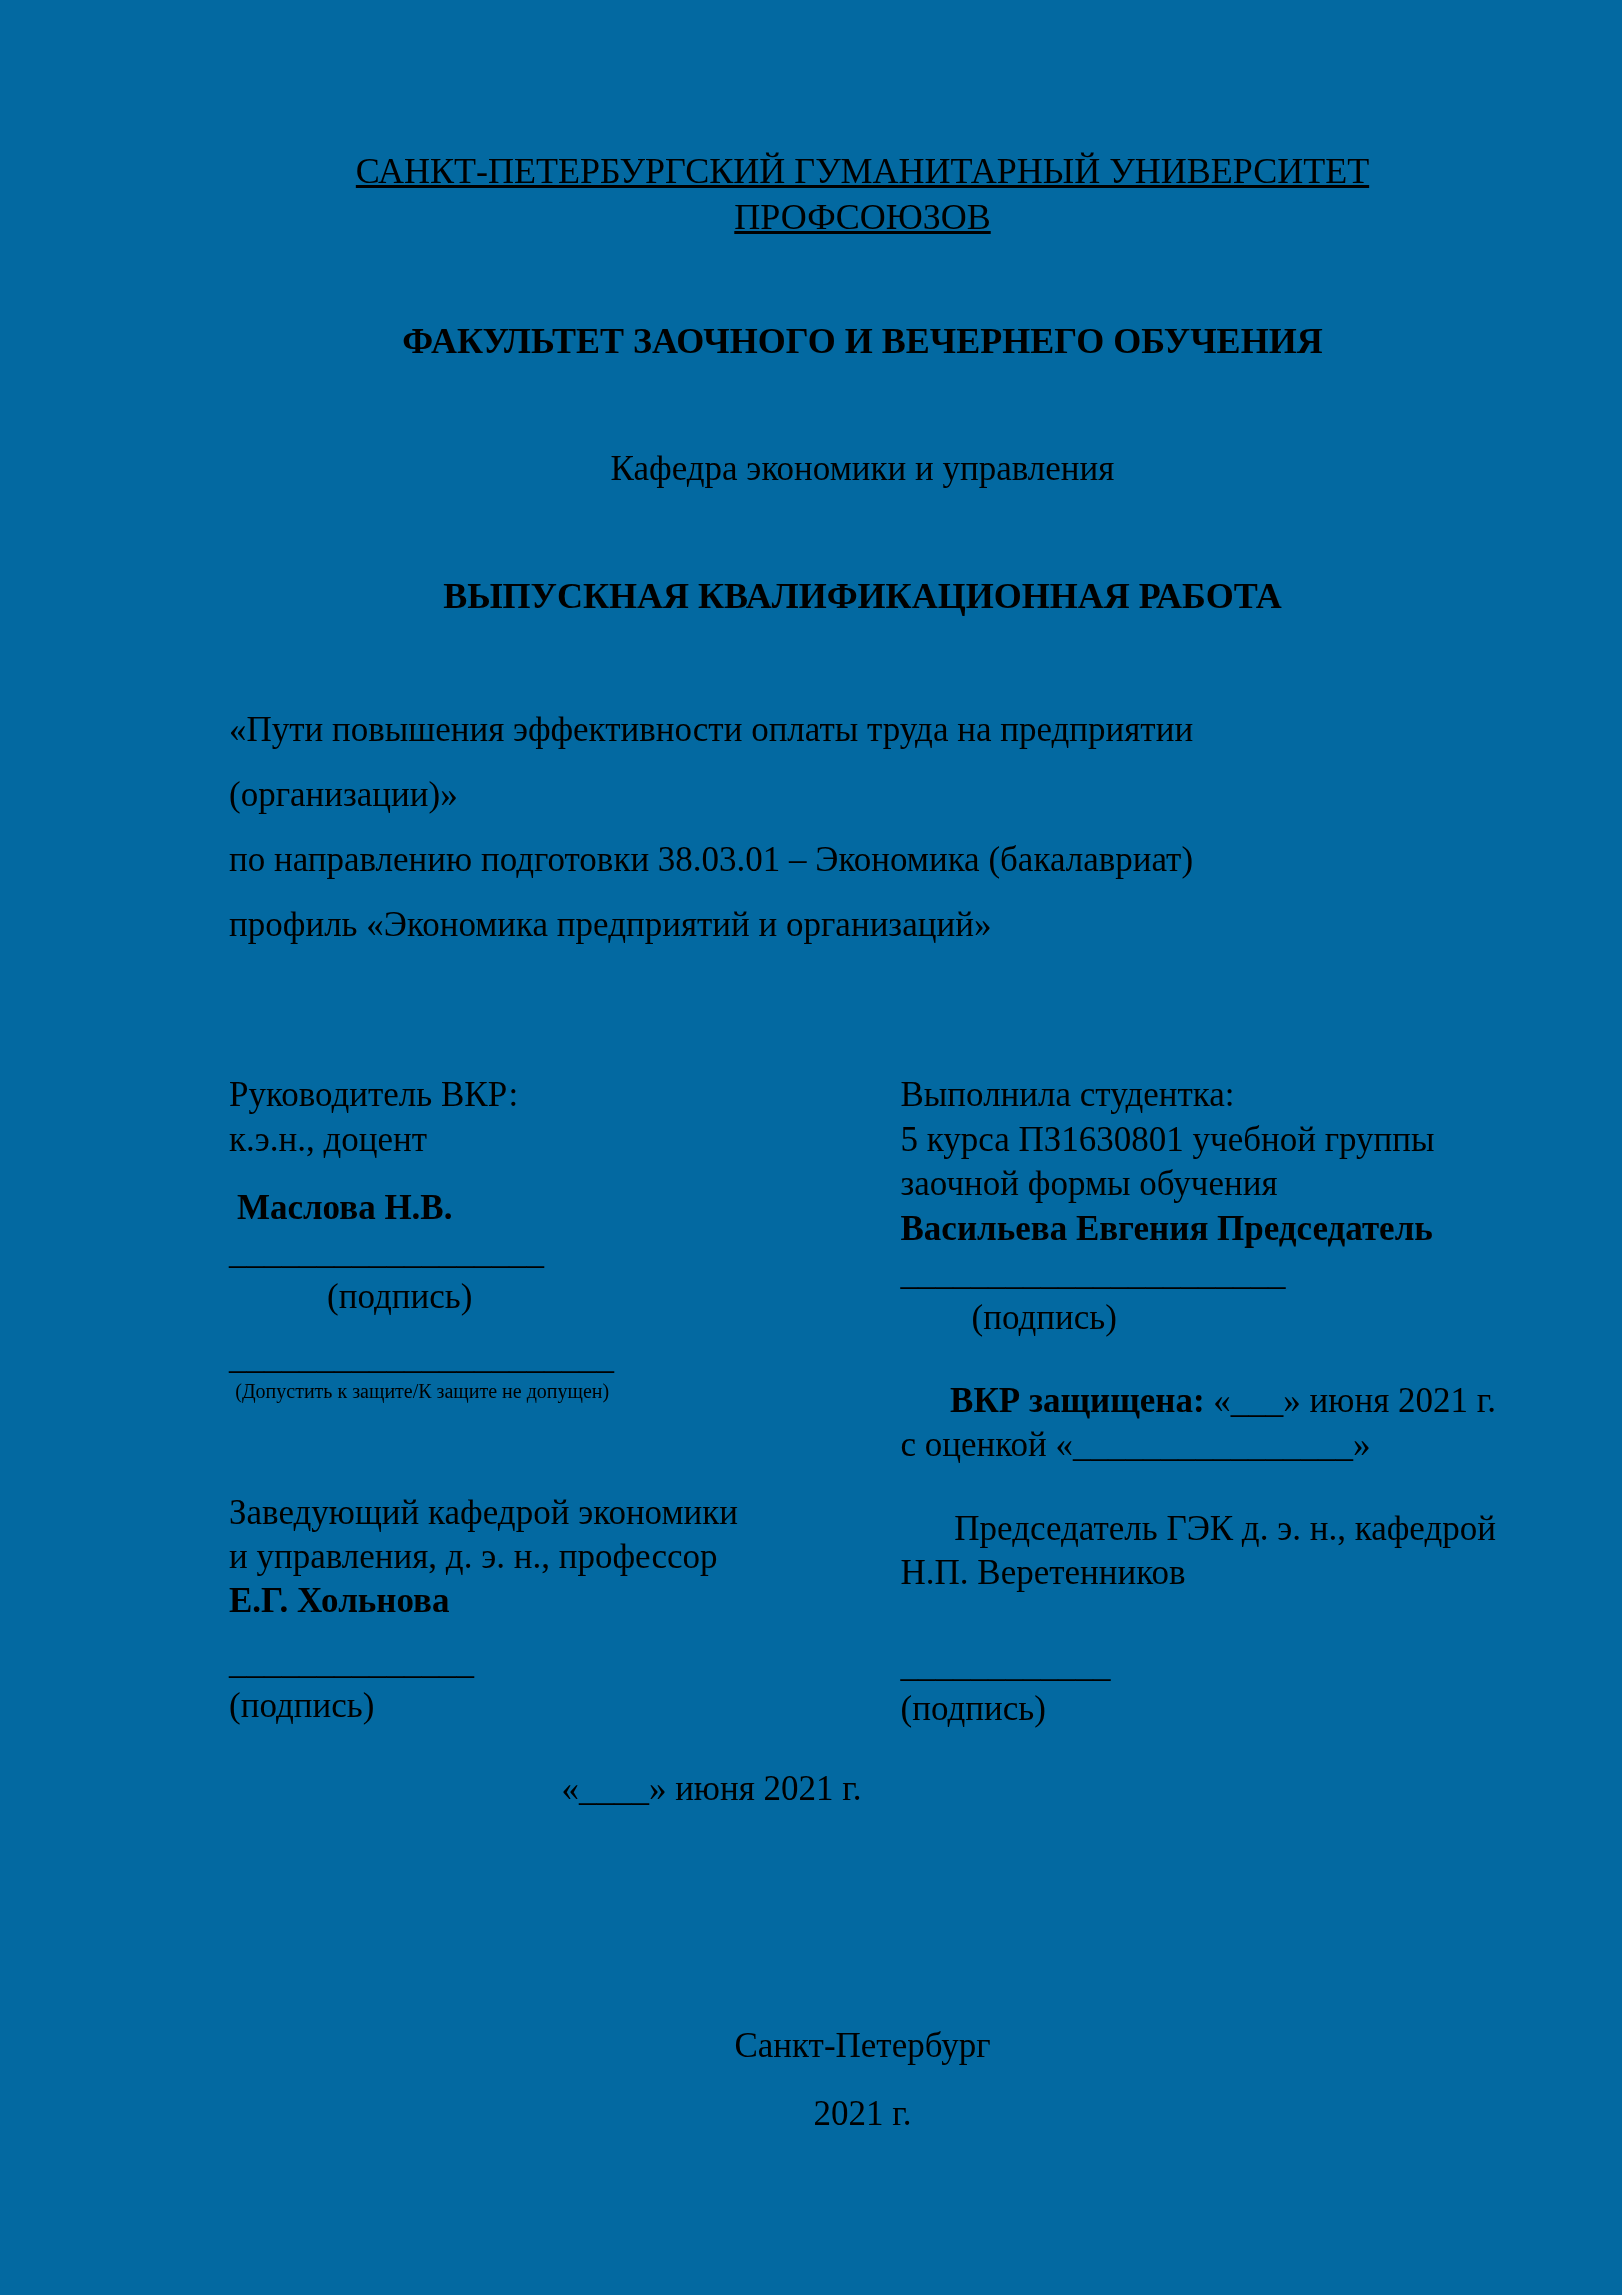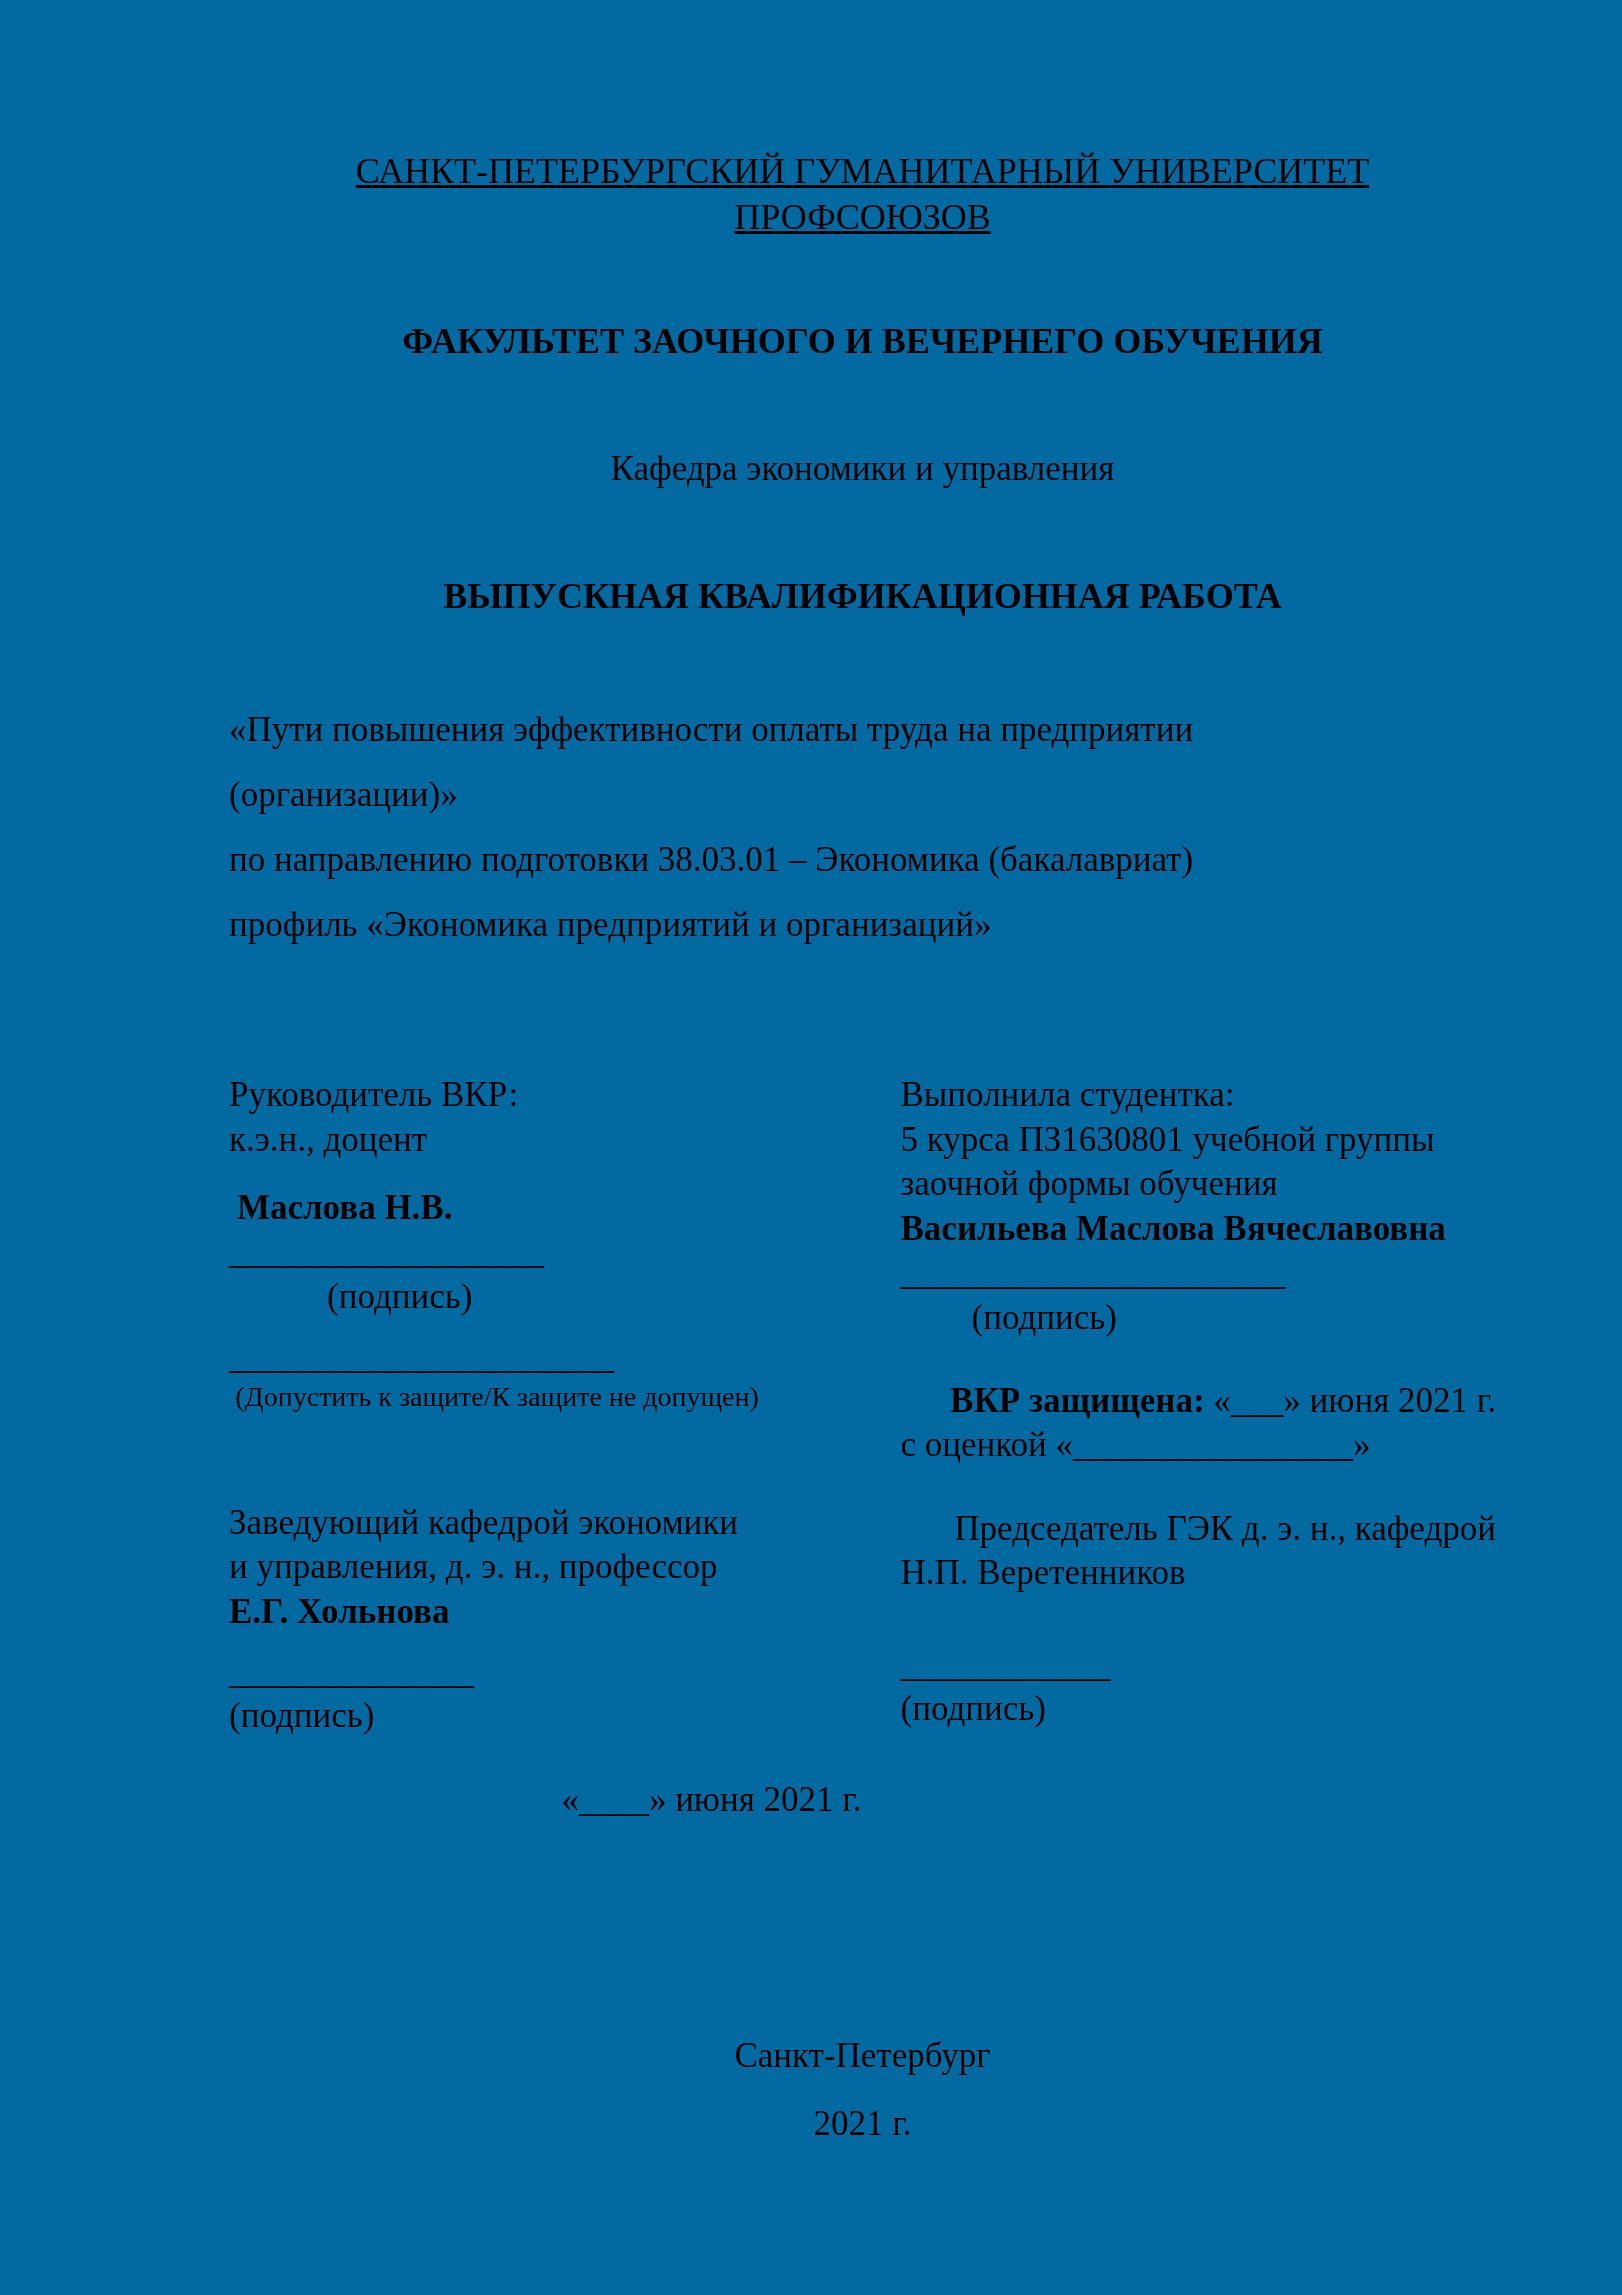--- a/index.html
+++ b/index.html
@@ -35,21 +35,21 @@
   .columns { display: flex; margin-top: 116px; }
   .col-left  { width: 53%; padding-right: 39px; }
   .col-right { width: 47%; }
 
   .gap-30  { margin-top: 23.6px; }
   .gap-20  { margin-top: 15.7px; }
   .gap-50  { margin-top: 39px; text-align: right; }
   .gap-60  { margin-top: 47px; }
   .gap-110 { margin-top: 86px; }
 
-  .small { font-size: 28px; padding-left: 6.3px; }
+  .small { font-size: 20px; padding-left: 6.3px; }
   .indent-name { padding-left: 7.9px; }
   .indent-sign-left  { padding-left: 98px; }
   .indent-sign-right { padding-left: 71px; }
 
   .footer { margin-top: 212px; }
   .footer-year { margin-top: 23.6px; }
 </style>
 </head>
 <body>
 
@@ -86,21 +86,21 @@
       <div class="b">Е.Г. Хольнова</div>
       <div class="gap-20">______________</div>
       <div>(подпись)</div>
       <div class="gap-50">«____» июня 2021 г.</div>
     </div>
 
     <div class="col-right">
       <div>Выполнила студентка:</div>
       <div>5 курса ПЗ1630801 учебной группы</div>
       <div>заочной формы обучения</div>
-      <div class="b">Васильева Маслова Вячеславовна</div>
+      <div class="b">Васильева Евгения Председатель</div>
       <div>______________________</div>
       <div class="indent-sign-right">(подпись)</div>
       <div class="gap-50">
         <span class="b">ВКР защищена:</span>
         <span>«___» июня 2021 г.</span>
       </div>
       <div>с оценкой «________________»</div>
       <div class="gap-50">Председатель ГЭК д. э. н., кафедрой</div>
       <div>Н.П. Веретенников</div>
       <div class="gap-60">____________</div>

